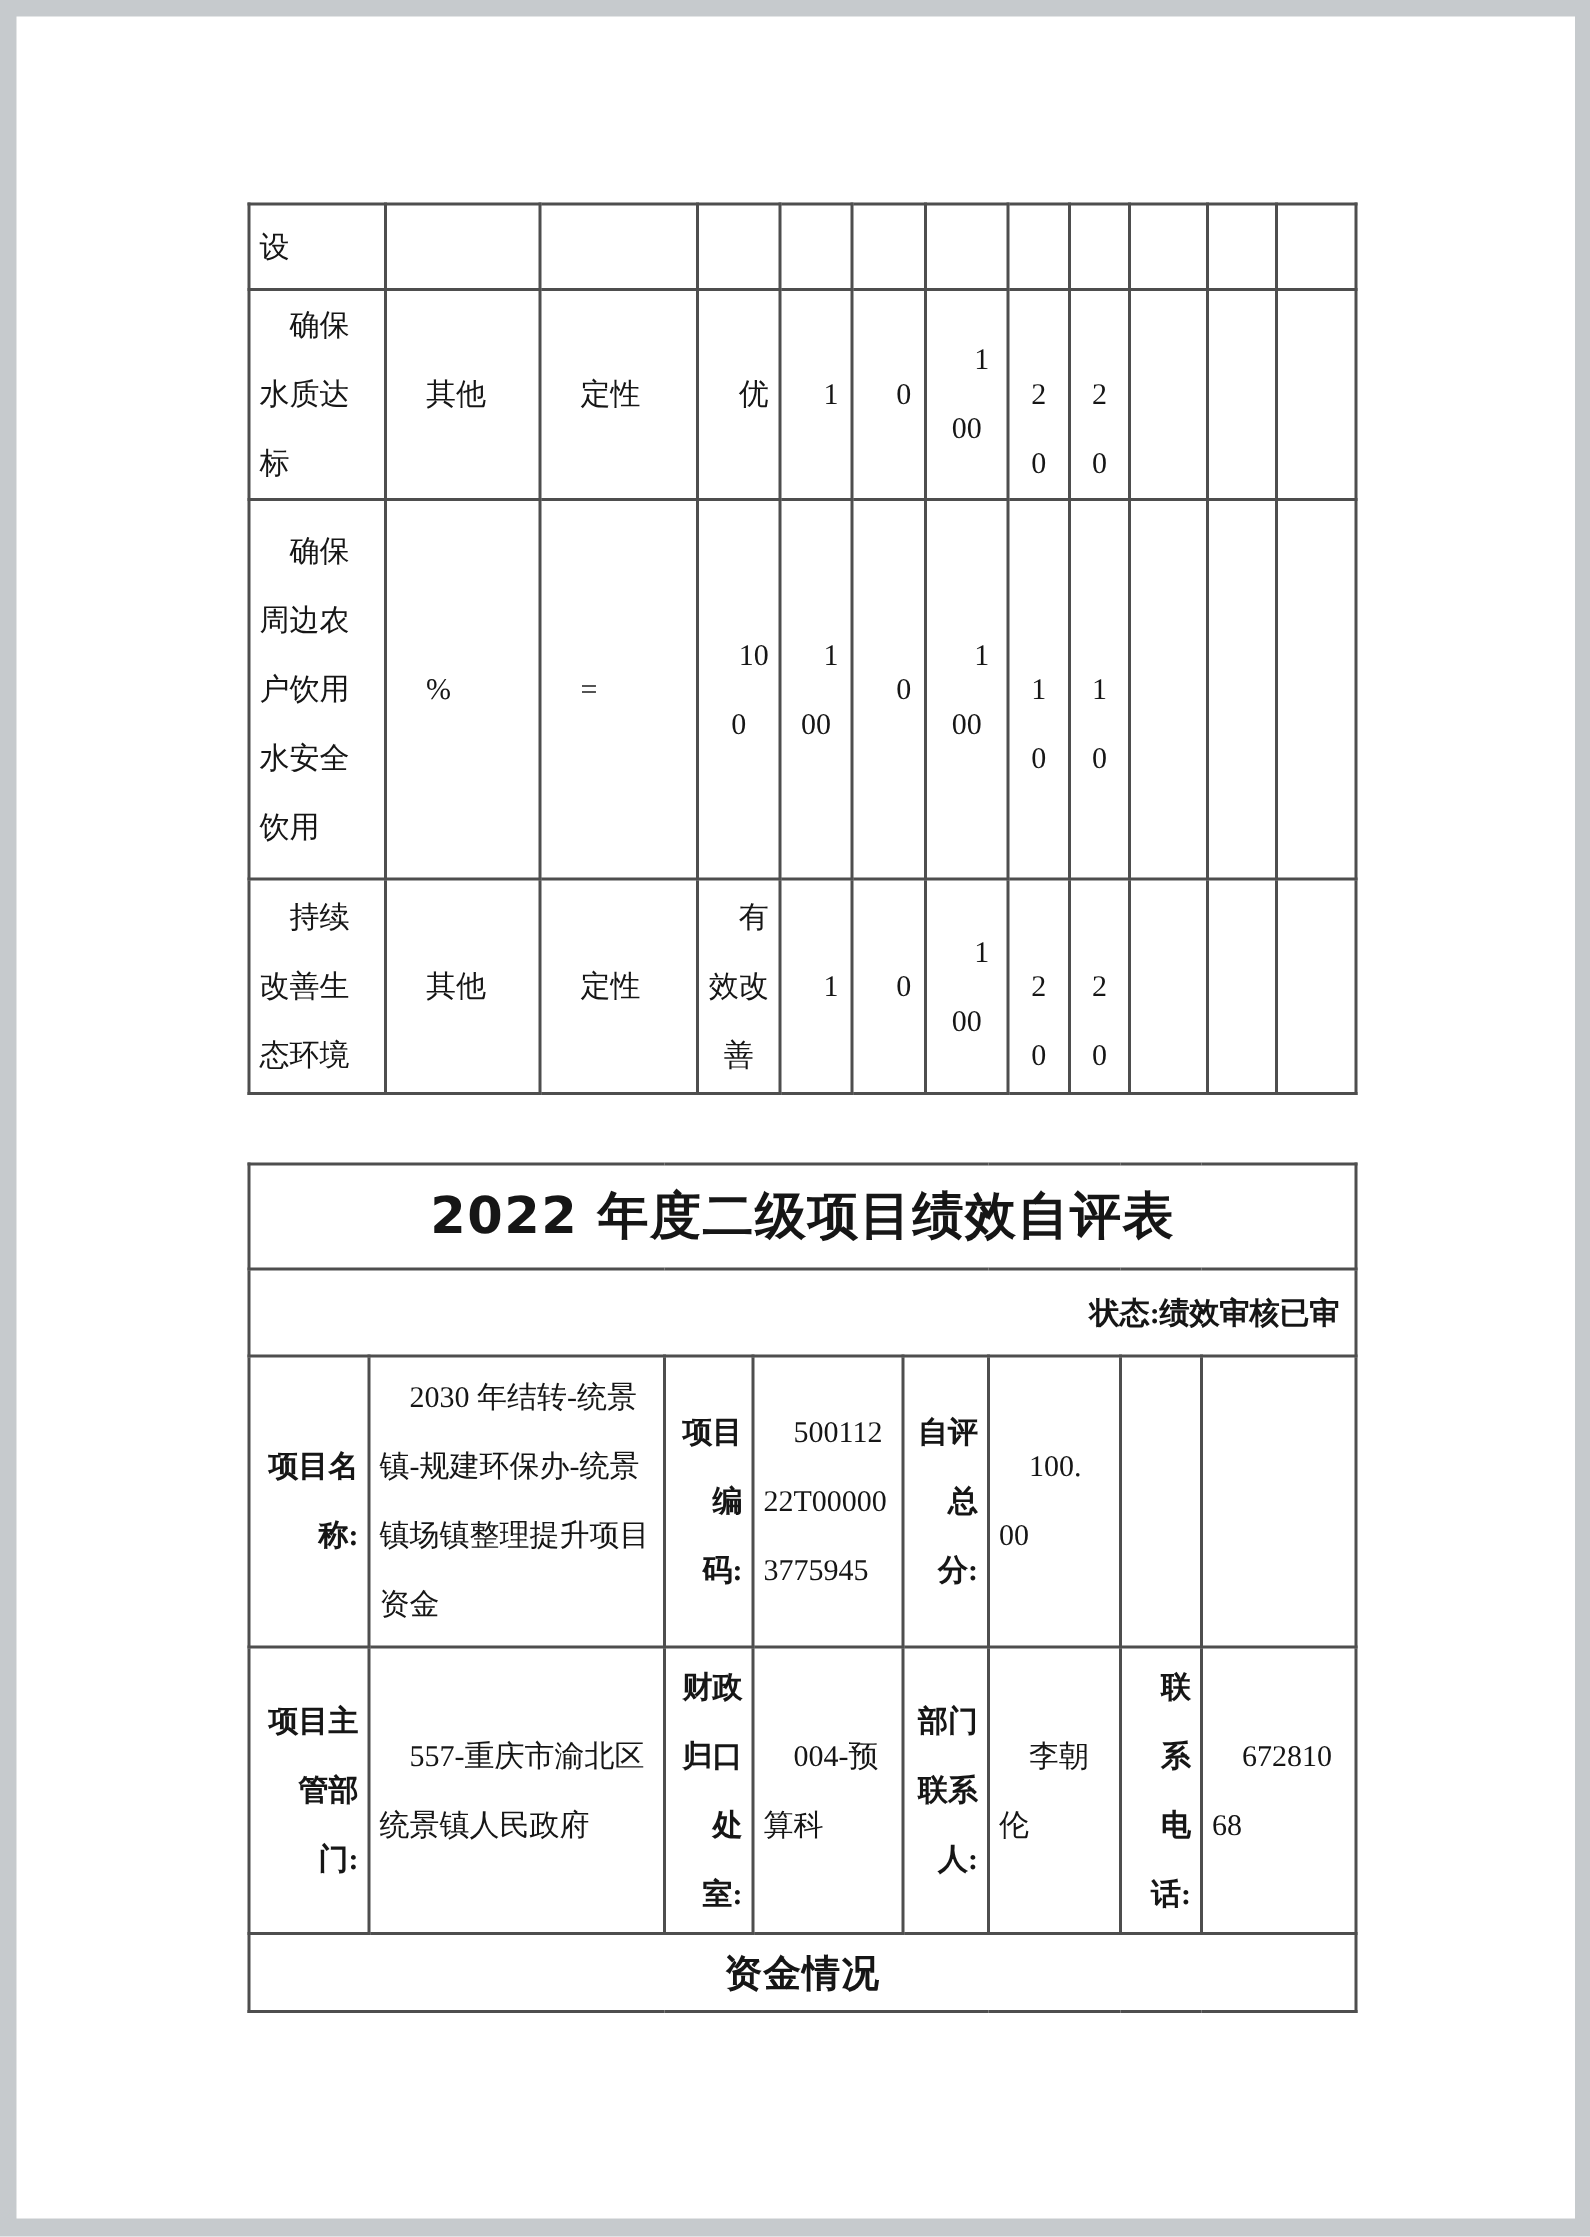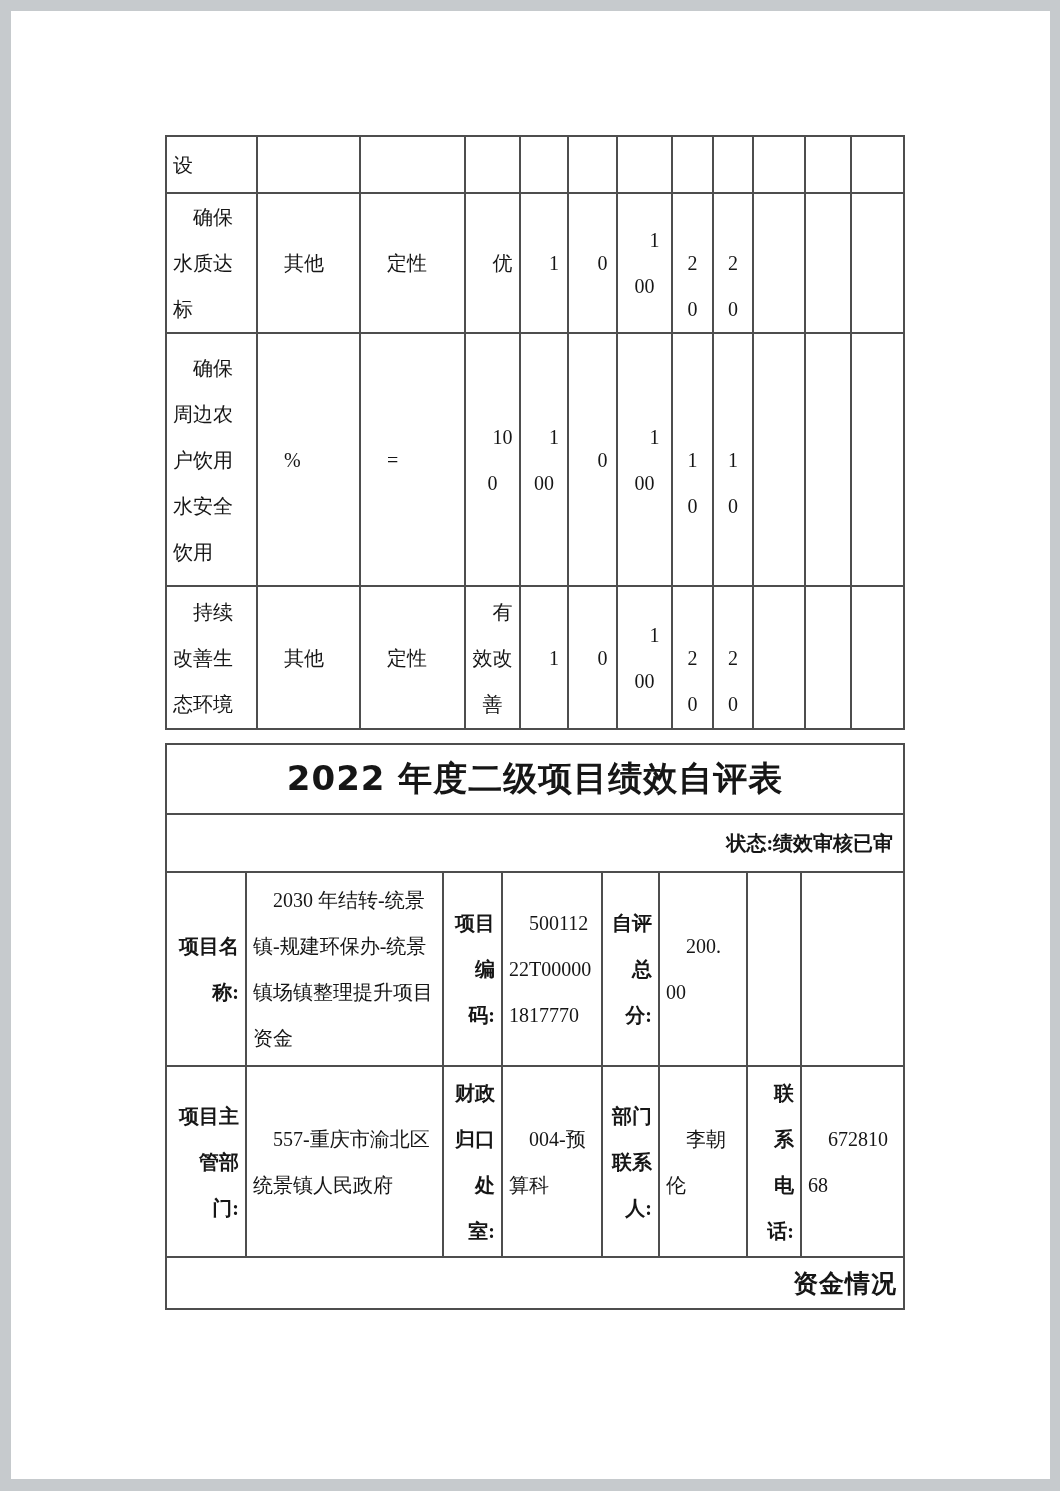--- a/index.html
+++ b/index.html
@@ -26,41 +26,41 @@
   }
   
   .t1{top:124px;}
   .t1 td{text-align:center;}
   .t1 td.c0,.t1 td.c1,.t1 td.c2{text-align:left;}
   .t1 tr.r0{height:57px;}
   .t1 tr.r1{height:139px;}
   .t1 tr.r2{height:253px;}
   .t1 tr.r3{height:143px;margin-top:43px;}
   
-  .t2{top:732px;}
+  .t2{top:764px;}
   .t2 tr.ra{height:70px;}
   .t2 tr.rb{height:58px;}
   .t2 tr.rc{height:194px;}
   .t2 tr.rd{height:191px;}
   .t2 tr.re{height:52px;}
   .t2 td.title{
     font-family:"DejaVu Sans","Liberation Sans",sans-serif;
     font-weight:bold;font-size:34px;line-height:normal;
     text-align:center;letter-spacing:1px;
   }
   .t2 td.status{
     text-align:right;font-weight:bold;font-size:20px;
     line-height:normal;padding-right:10px;border-radius:27px;
   }
   .t2 td.lbl{font-weight:bold;text-align:right;}
   .t2 td.val{text-align:left;}
   .t2 td.footer{
     font-family:"DejaVu Sans","Liberation Sans",sans-serif;
     font-weight:bold;font-size:25px;line-height:normal;
-    text-align:right;letter-spacing:1px;
+    text-align:center;letter-spacing:1px;
   }
 </style>
 </head>
 <body>
 
 <div class="page">
 
   <table class="t1">
     <colgroup>
       <col style="width:91px">
@@ -180,25 +180,25 @@
 称:</td>
       <td class="val">　2030 年结转-统景
 镇-规建环保办-统景
 镇场镇整理提升项目
 资金</td>
       <td class="lbl">项目
 编
 码:</td>
       <td class="val">　500112
 22T00000
-1817770</td>
+3775945</td>
       <td class="lbl">自评
 总
 分:</td>
-      <td class="val">　200.
+      <td class="val">　100.
 00</td>
       <td class="val"></td>
       <td class="val"></td>
     </tr>
     <tr class="rd">
       <td class="lbl">项目主
 管部
 门:</td>
       <td class="val">　557-重庆市渝北区
 统景镇人民政府</td>

